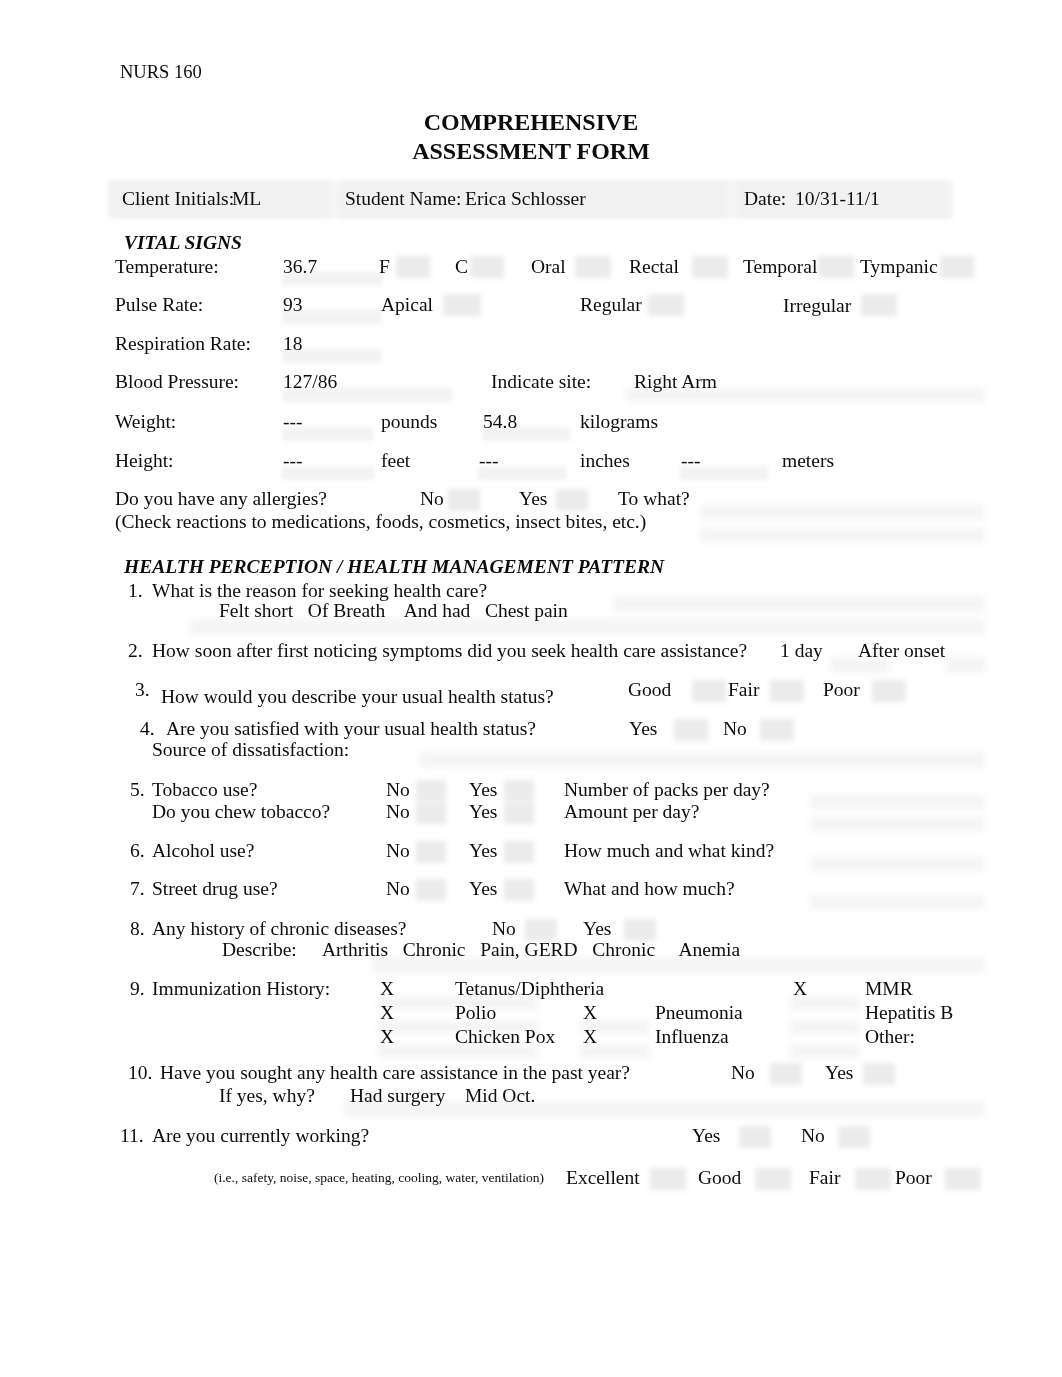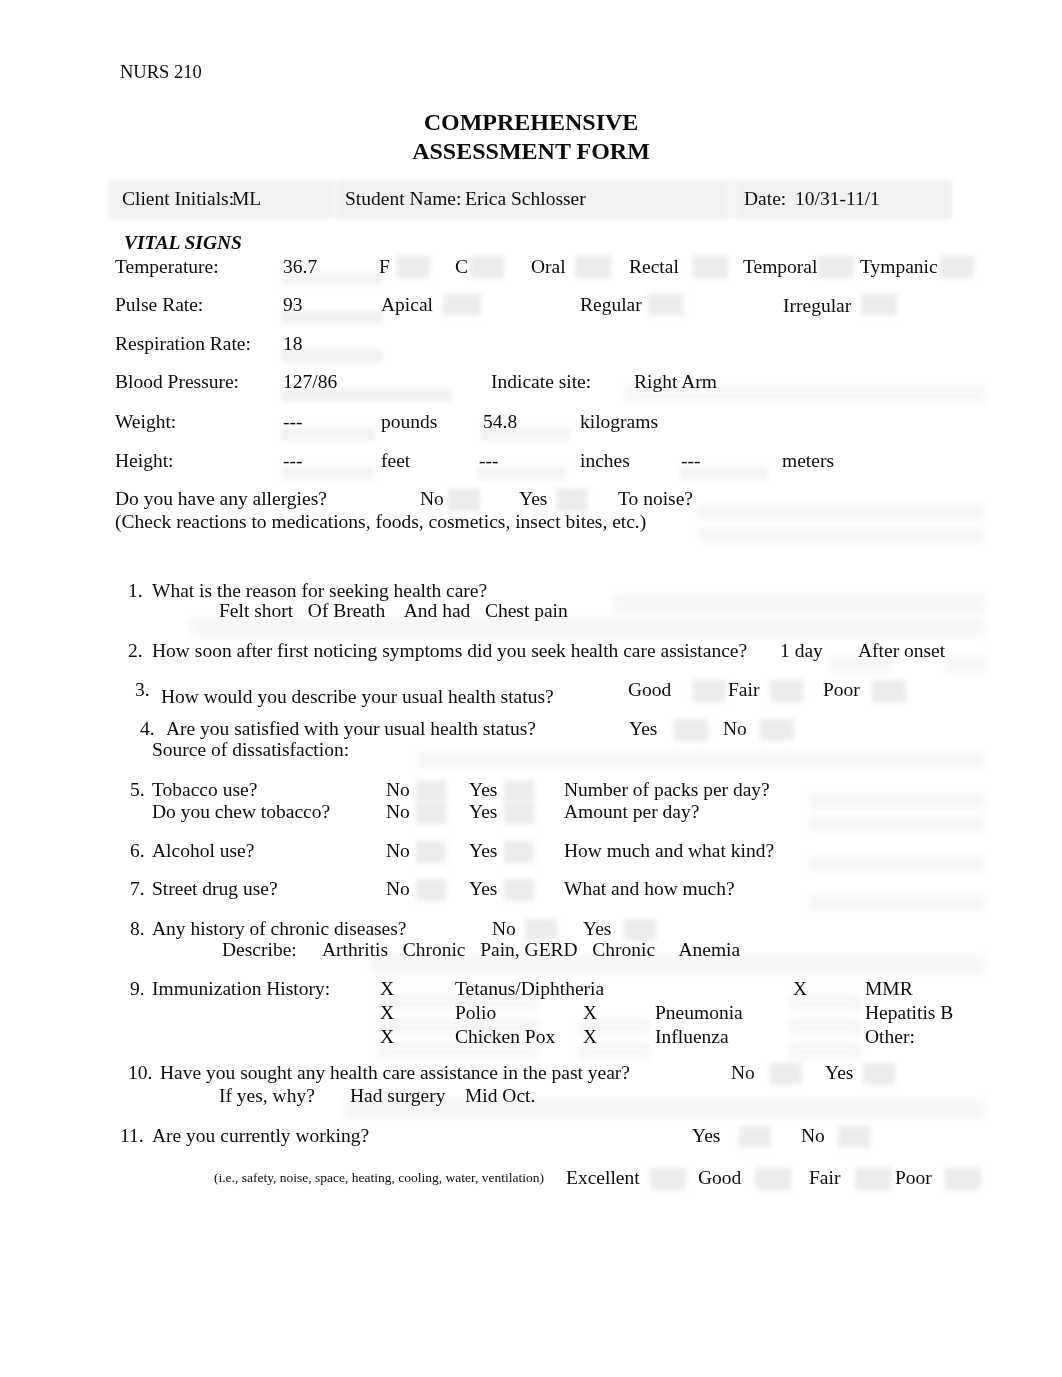--- a/index.html
+++ b/index.html
@@ -39,21 +39,21 @@
   .headercell{
     position:absolute;top:181px;height:37px;
     background:#f1f1f1;filter:blur(2.4px);
   }
 </style>
 </head>
 <body>
 
 <div class="page">
 
-  <div class="t fs18" style="left:120px;top:63px;">NURS 210</div>
+  <div class="t fs18" style="left:120px;top:63px;">NURS 160</div>
 
   <div class="t fs24 b" style="left:0;top:110px;width:1062px;text-align:center;">COMPREHENSIVE</div>
   <div class="t fs24 b" style="left:0;top:139px;width:1062px;text-align:center;">ASSESSMENT FORM</div>
 
   <div class="headerband"></div>
   <div class="headercell" style="left:110px;width:220px;"></div>
   <div class="headercell" style="left:338px;width:390px;"></div>
   <div class="headercell" style="left:736px;width:214px;"></div>
 
   <div class="t fs19" style="left:122px;top:189px;">Client Initials:</div>
@@ -126,23 +126,24 @@
   <div class="t fs19" style="left:782px;top:451px;">meters</div>
 
   <div class="blank dot" style="left:448px;top:489px;width:32px;height:22px;"></div>
   <div class="blank dot" style="left:556px;top:489px;width:32px;height:22px;"></div>
   <div class="blank soft" style="left:700px;top:505px;width:285px;height:14px;"></div>
   <div class="blank soft" style="left:700px;top:528px;width:285px;height:14px;"></div>
 
   <div class="t fs19" style="left:115px;top:489px;">Do you have any allergies?</div>
   <div class="t fs19" style="left:420px;top:489px;">No</div>
   <div class="t fs19" style="left:519px;top:489px;">Yes</div>
-  <div class="t fs19" style="left:618px;top:489px;">To noise?</div>
+  <div class="t fs19" style="left:618px;top:489px;">To what?</div>
   <div class="t fs19" style="left:115px;top:512px;">(Check reactions to medications, foods, cosmetics, insect bites, etc.)</div>
 
+  <div class="t fs19 bi" style="left:124px;top:557px;">HEALTH PERCEPTION / HEALTH MANAGEMENT PATTERN</div>
 
   <div class="blank soft" style="left:613px;top:596px;width:372px;height:16px;"></div>
   <div class="blank soft" style="left:190px;top:619px;width:795px;height:16px;"></div>
   <div class="t fs19" style="left:128px;top:581px;">1.</div>
   <div class="t fs19" style="left:152px;top:581px;">What is the reason for seeking health care?</div>
   <div class="t fs19" style="left:219px;top:601px;">Felt short   Of Breath    And had   Chest pain</div>
 
   <div class="blank soft" style="left:830px;top:657px;width:60px;height:16px;"></div>
   <div class="blank soft" style="left:946px;top:657px;width:40px;height:16px;"></div>
   <div class="t fs19" style="left:128px;top:641px;">2.</div>

